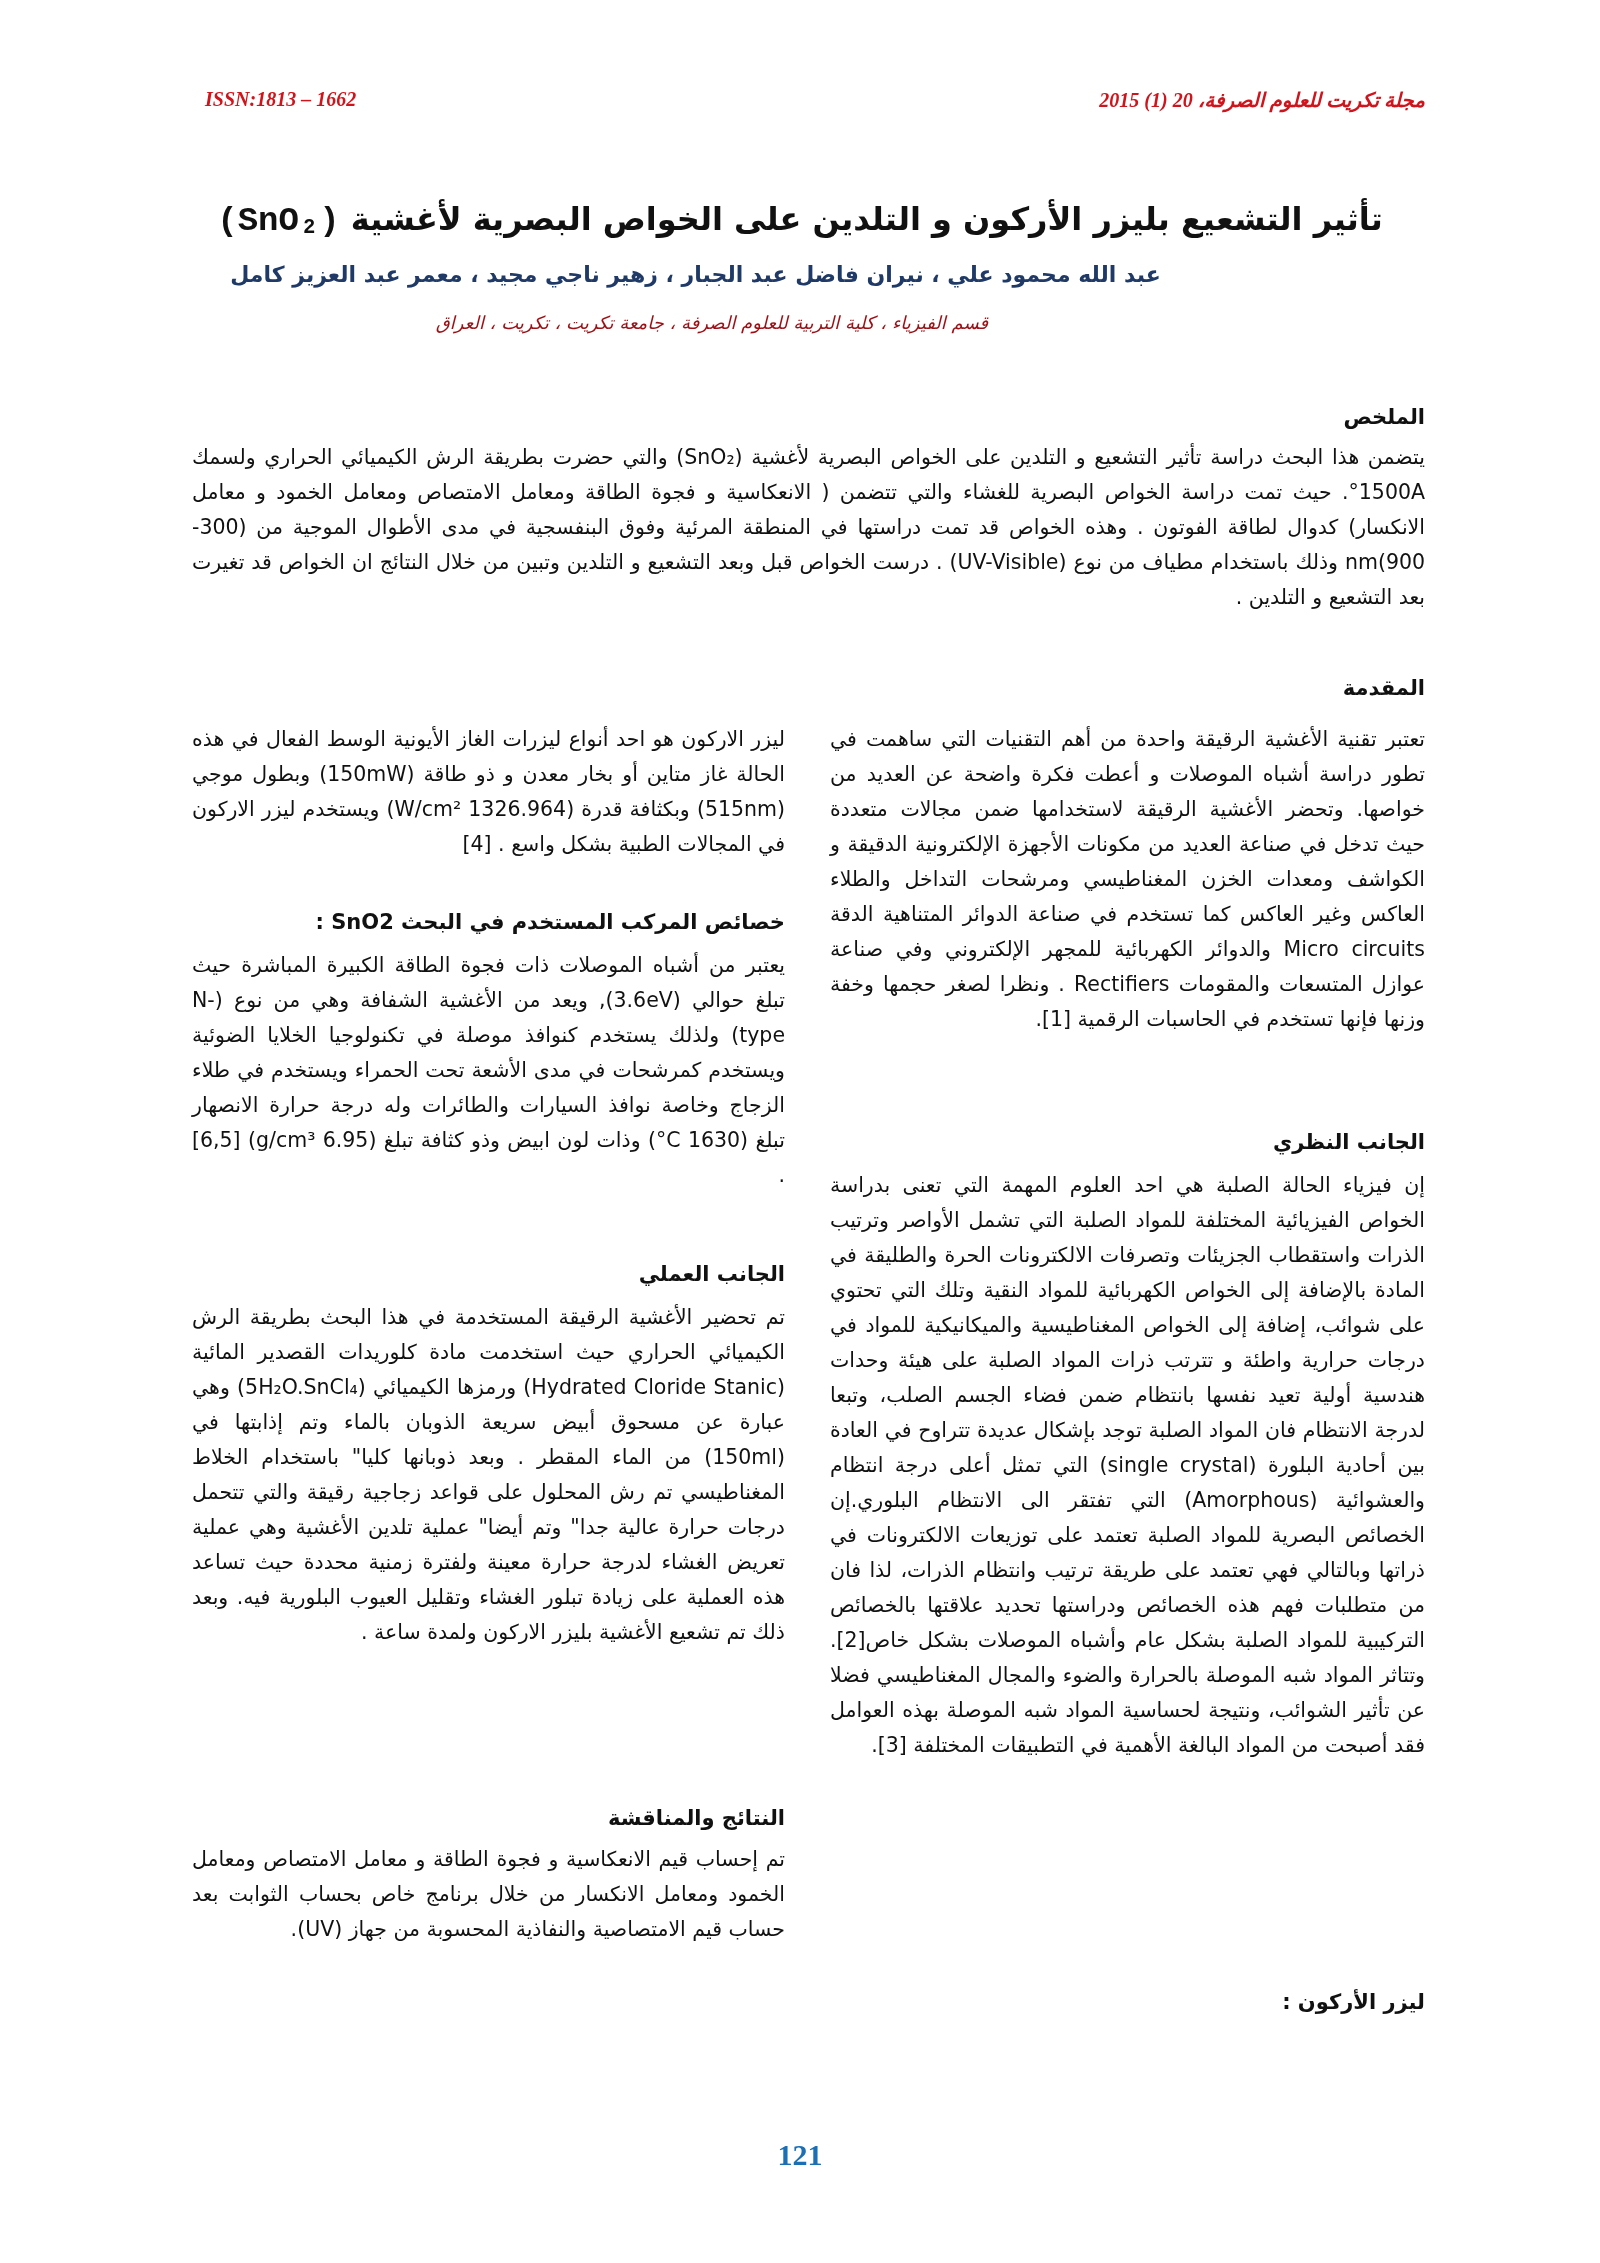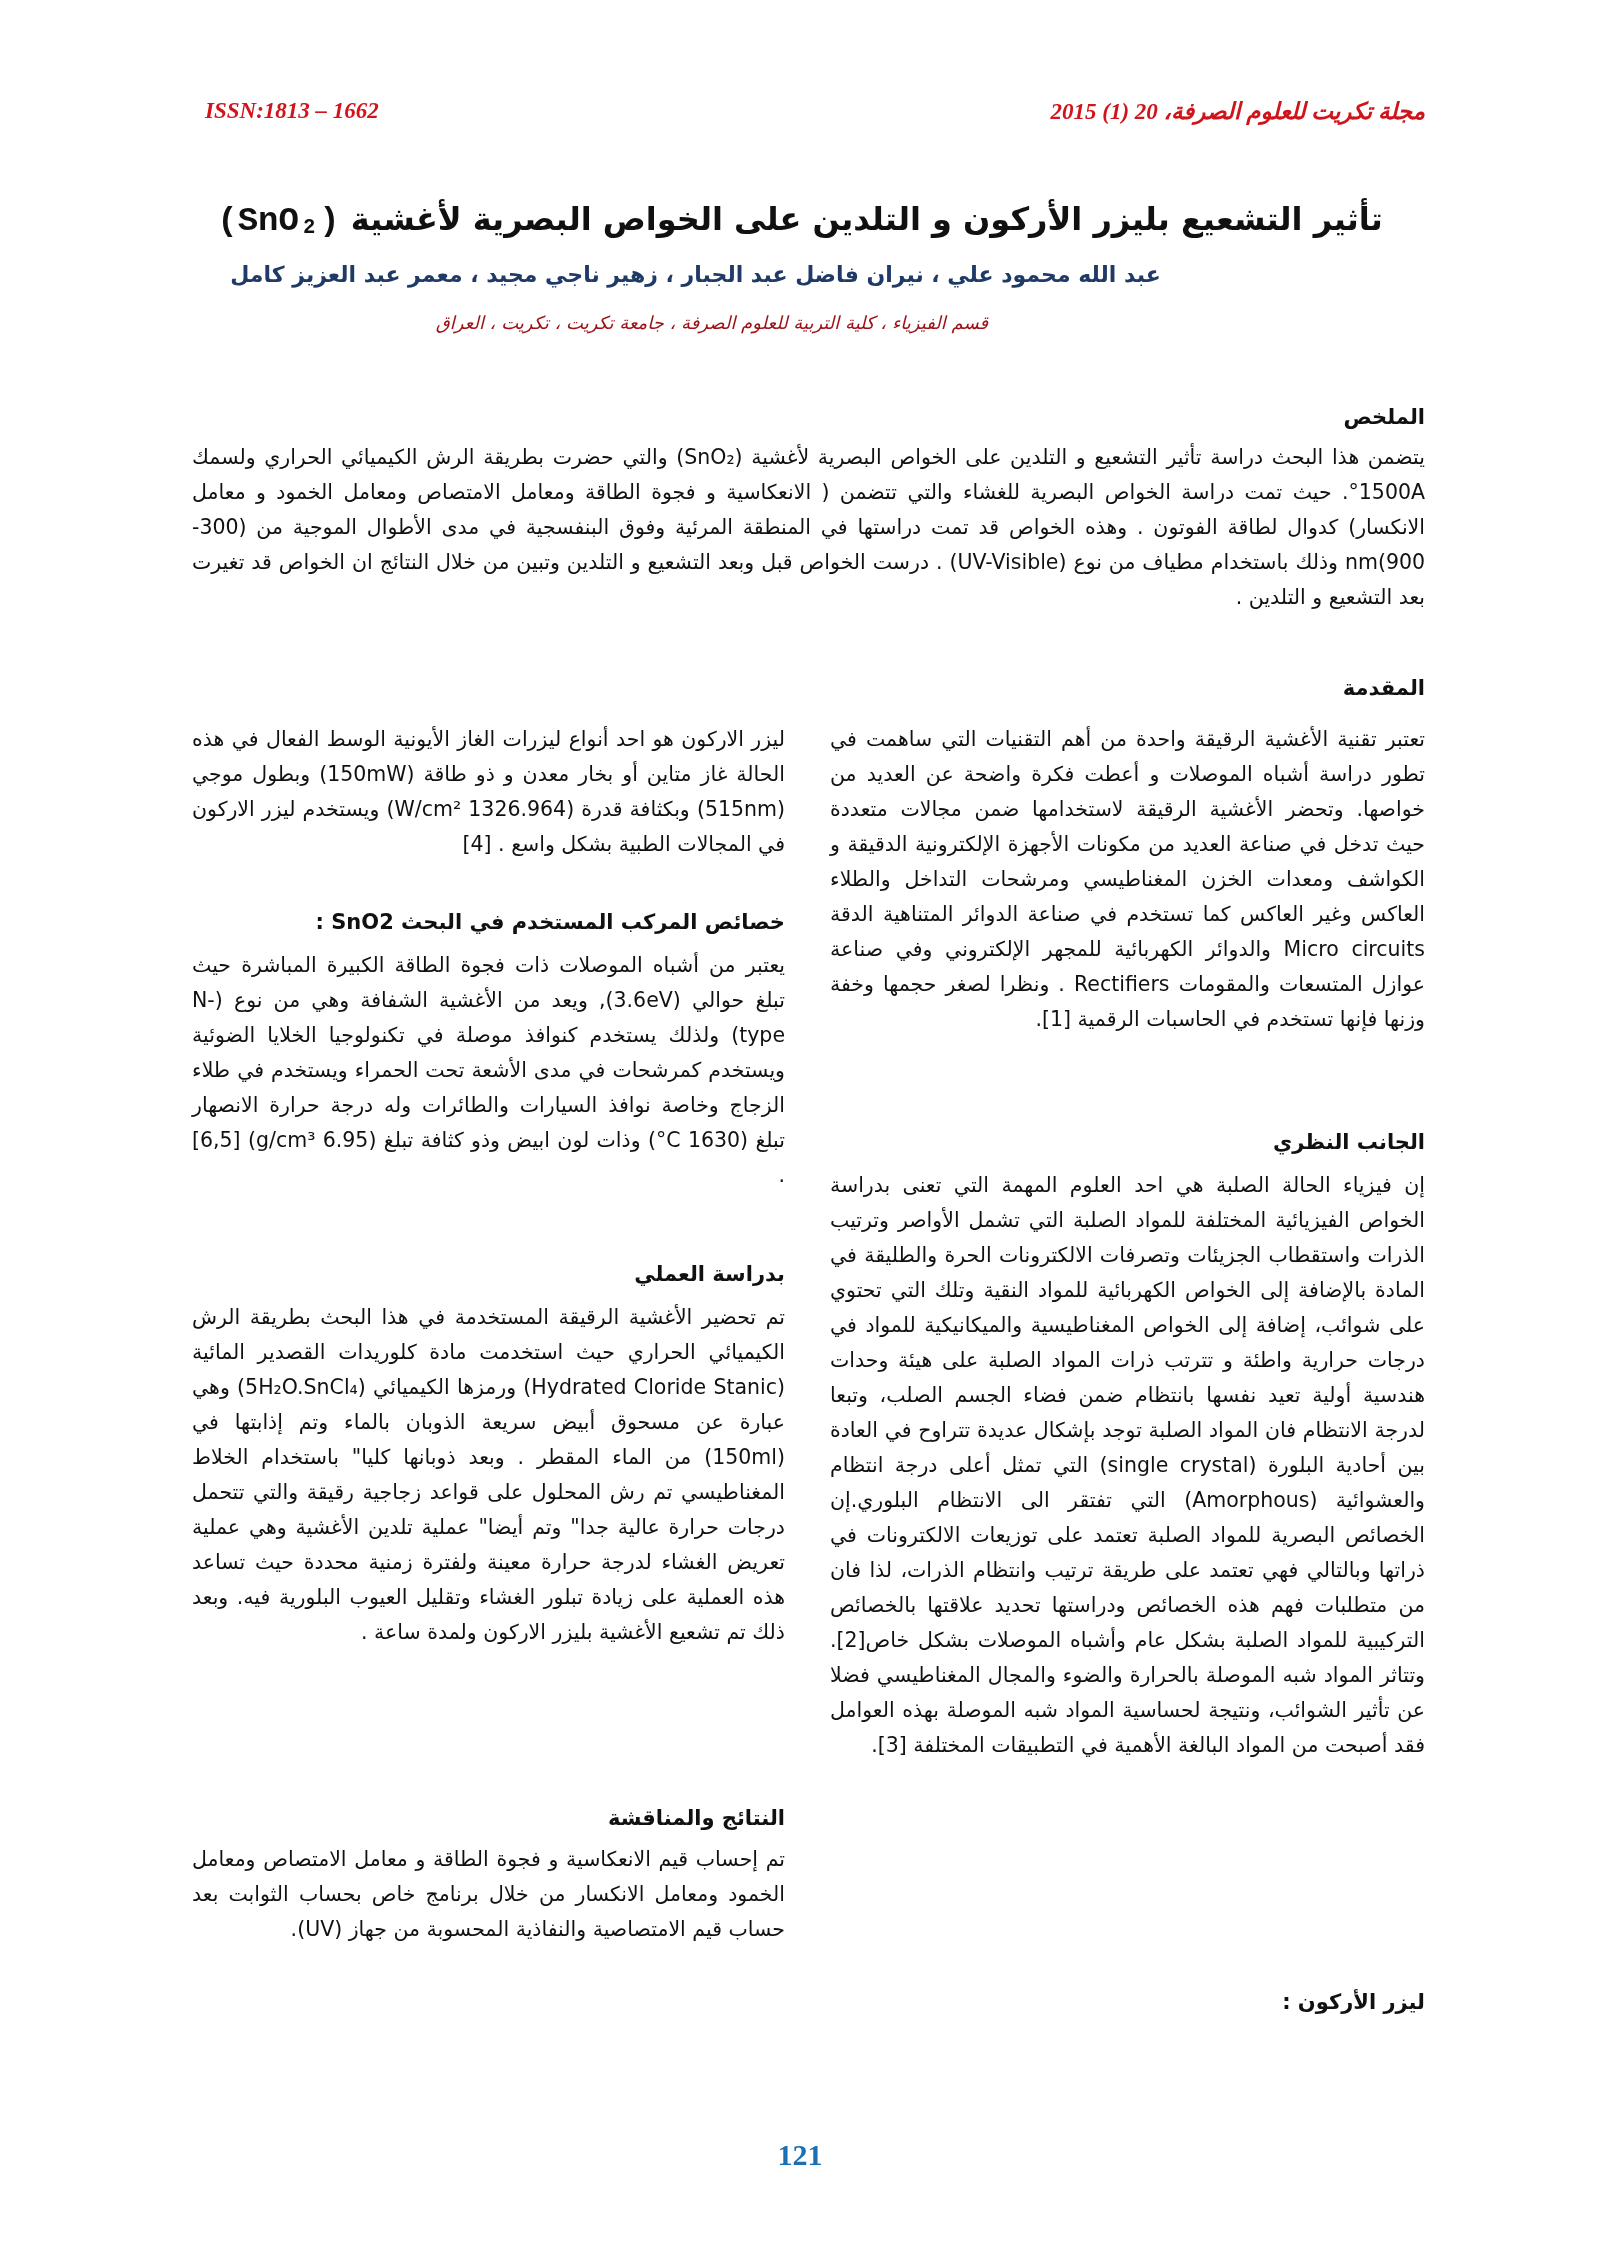--- a/index.html
+++ b/index.html
@@ -1,19 +1,19 @@
 <!DOCTYPE html>
 <html><head>
 <meta charset="utf-8">
 <style>
   html, body { margin:0; padding:0; background:#ffffff; }
   body { width:1600px; height:2263px; position:relative; overflow:hidden;
          font-family:"DejaVu Sans", "Liberation Sans", sans-serif; color:#111; }
   .abs { position:absolute; }
-  .hdr { top:98px; font-family:"Liberation Serif", serif; font-style:italic; font-weight:bold; font-size:23px; color:#d0141c; }
+  .hdr { top:88px; font-family:"Liberation Serif", serif; font-style:italic; font-weight:bold; font-size:20px; color:#d0141c; }
   .issn { left:205px; }
   .journal { right:175px; direction:rtl; }
   .title { top:200px; left:0; width:1600px; text-align:center; direction:rtl;
            font-family:"DejaVu Sans", sans-serif; font-weight:bold; font-size:32px; color:#111; }
   .title .en { font-family:Liberation Mono, monospace; font-size:34px; }
   .authors { top:262px; left:0; width:1391px; text-align:center; direction:rtl;
              font-weight:bold; font-size:22px; color:#1f3a66; }
   .affil { top:312px; left:0; width:1424px; text-align:center; direction:rtl;
            font-style:italic; font-size:18px; color:#9c1015; }
   .h { direction:rtl; text-align:right; font-weight:bold; font-size:21px; color:#111; }
@@ -46,19 +46,19 @@
 <div class="abs h" style="top:1130px; right:175px;">الجانب النظري</div>
 <div class="abs para colR" style="top:1168px;">إن فيزياء الحالة الصلبة هي احد العلوم المهمة التي تعنى بدراسة الخواص الفيزيائية المختلفة للمواد الصلبة التي تشمل الأواصر وترتيب الذرات واستقطاب الجزيئات وتصرفات الالكترونات الحرة والطليقة في المادة بالإضافة إلى الخواص الكهربائية للمواد النقية وتلك التي تحتوي على شوائب، إضافة إلى الخواص المغناطيسية والميكانيكية للمواد في درجات حرارية واطئة و تترتب ذرات المواد الصلبة على هيئة وحدات هندسية أولية تعيد نفسها بانتظام ضمن فضاء الجسم الصلب، وتبعا لدرجة الانتظام فان المواد الصلبة توجد بإشكال عديدة تتراوح في العادة بين أحادية البلورة (single crystal) التي تمثل أعلى درجة انتظام والعشوائية (Amorphous) التي تفتقر الى الانتظام البلوري.إن الخصائص البصرية للمواد الصلبة تعتمد على توزيعات الالكترونات في ذراتها وبالتالي فهي تعتمد على طريقة ترتيب وانتظام الذرات، لذا فان من متطلبات فهم هذه الخصائص ودراستها تحديد علاقتها بالخصائص التركيبية للمواد الصلبة بشكل عام وأشباه الموصلات بشكل خاص[2]. وتتاثر المواد شبه الموصلة بالحرارة والضوء والمجال المغناطيسي فضلا عن تأثير الشوائب، ونتيجة لحساسية المواد شبه الموصلة بهذه العوامل فقد أصبحت من المواد البالغة الأهمية في التطبيقات المختلفة [3].</div>
 
 <div class="abs h" style="top:1990px; right:175px;">ليزر الأركون :</div>
 
 <div class="abs para colL" style="top:722px;">ليزر الاركون هو احد أنواع ليزرات الغاز الأيونية الوسط الفعال في هذه الحالة غاز متاين أو بخار معدن و ذو طاقة (150mW) وبطول موجي (515nm) وبكثافة قدرة (1326.964 W/cm²) ويستخدم ليزر الاركون في المجالات الطبية بشكل واسع . [4]</div>
 
 <div class="abs h" style="top:910px; right:815px;">خصائص المركب المستخدم في البحث SnO2 :</div>
 <div class="abs para colL" style="top:948px;">يعتبر من أشباه الموصلات ذات فجوة الطاقة الكبيرة المباشرة حيث تبلغ حوالي (3.6eV), ويعد من الأغشية الشفافة وهي من نوع (N-type) ولذلك يستخدم كنوافذ موصلة في تكنولوجيا الخلايا الضوئية ويستخدم كمرشحات في مدى الأشعة تحت الحمراء ويستخدم في طلاء الزجاج وخاصة نوافذ السيارات والطائرات وله درجة حرارة الانصهار تبلغ (1630 C°) وذات لون ابيض وذو كثافة تبلغ (6.95 g/cm³) [6,5] .</div>
 
-<div class="abs h" style="top:1262px; right:815px;">بدراسة العملي</div>
+<div class="abs h" style="top:1262px; right:815px;">الجانب العملي</div>
 <div class="abs para colL" style="top:1300px;">تم تحضير الأغشية الرقيقة المستخدمة في هذا البحث بطريقة الرش الكيميائي الحراري حيث استخدمت مادة كلوريدات القصدير المائية (Hydrated Cloride Stanic) ورمزها الكيميائي (5H₂O.SnCl₄) وهي عبارة عن مسحوق أبيض سريعة الذوبان بالماء وتم إذابتها في (150ml) من الماء المقطر . وبعد ذوبانها كليا" باستخدام الخلاط المغناطيسي تم رش المحلول على قواعد زجاجية رقيقة والتي تتحمل درجات حرارة عالية جدا" وتم أيضا" عملية تلدين الأغشية وهي عملية تعريض الغشاء لدرجة حرارة معينة ولفترة زمنية محددة حيث تساعد هذه العملية على زيادة تبلور الغشاء وتقليل العيوب البلورية فيه. وبعد ذلك تم تشعيع الأغشية بليزر الاركون ولمدة ساعة .</div>
 
 <div class="abs h" style="top:1806px; right:815px;">النتائج والمناقشة</div>
 <div class="abs para colL" style="top:1842px;">تم إحساب قيم الانعكاسية و فجوة الطاقة و معامل الامتصاص ومعامل الخمود ومعامل الانكسار من خلال برنامج خاص بحساب الثوابت بعد حساب قيم الامتصاصية والنفاذية المحسوبة من جهاز (UV).</div>
 
 <div class="abs pagenum">121</div>
 
 </body></html>

